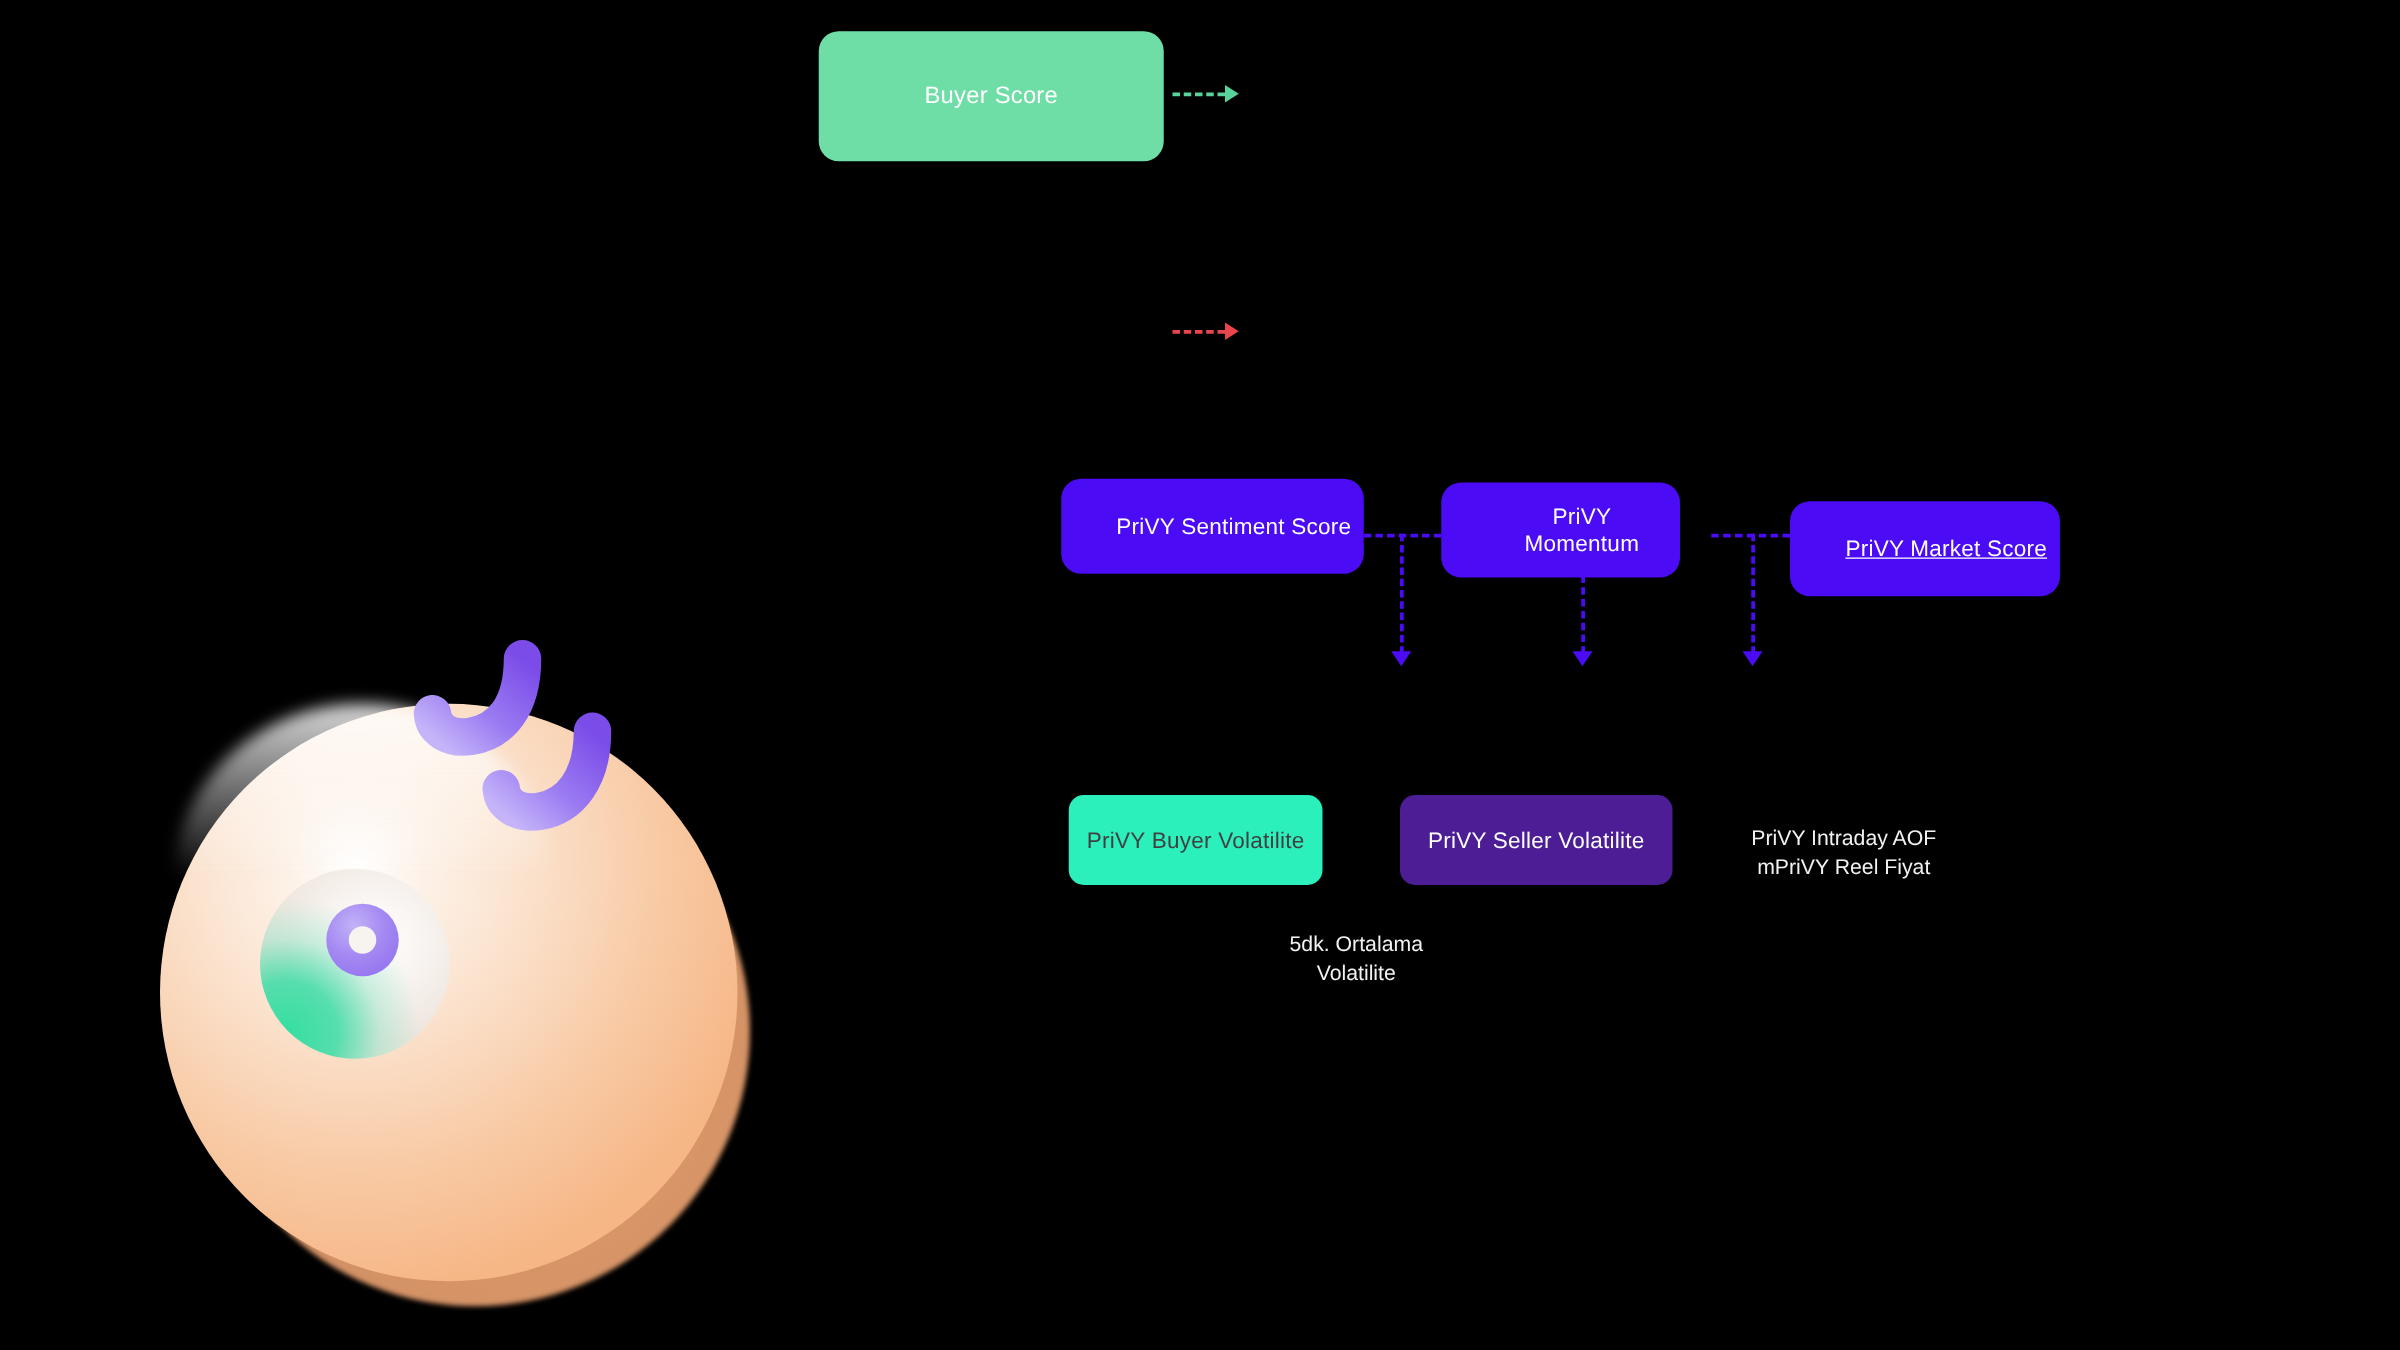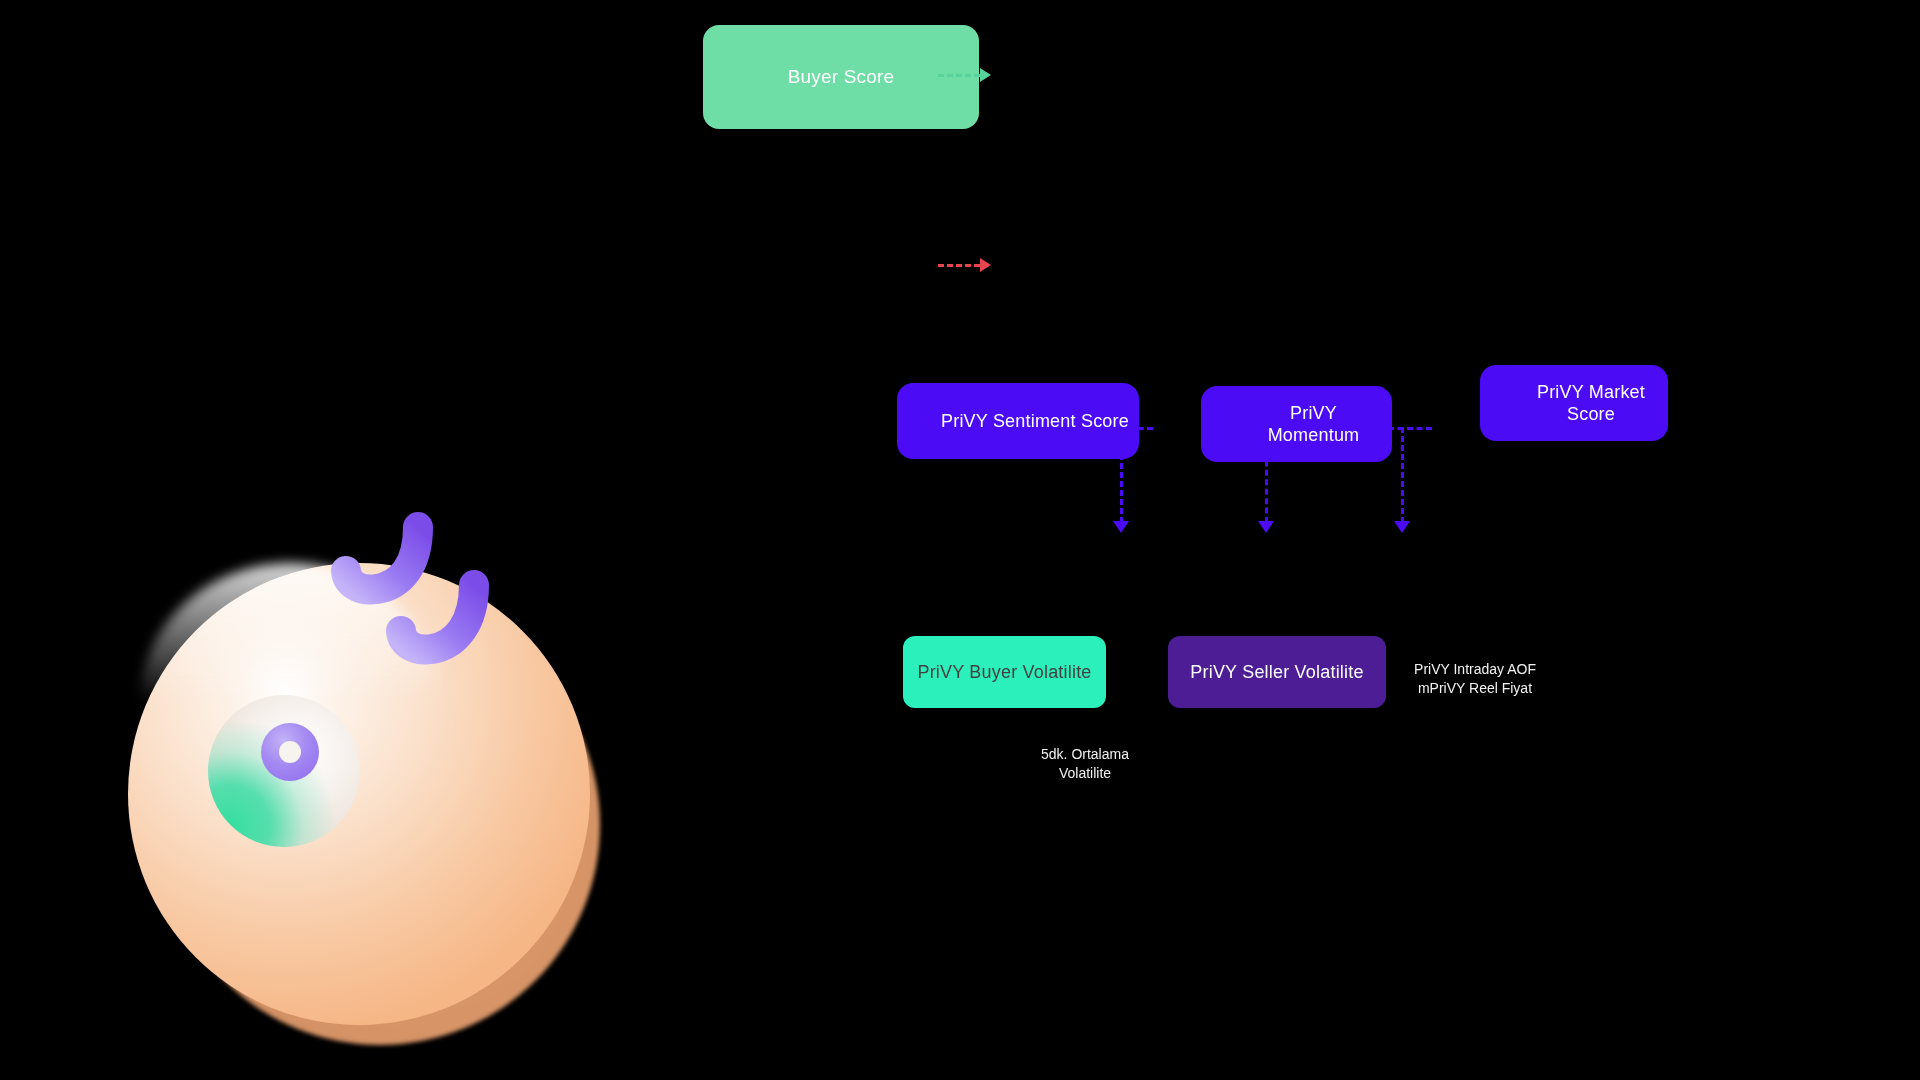--- a/index.html
+++ b/index.html
@@ -23,59 +23,58 @@
     align-items: center;
     justify-content: center;
     text-align: center;
     border-radius: 14px;
     font-family: "Liberation Sans", sans-serif;
     font-weight: 400;
     letter-spacing: 0.2px;
     line-height: 1.25;
     padding: 6px 10px;
     user-select: none;
-    margin-left: 48px;
   }
 
   .node-buyer-score {
     left: 655px; top: 25px; width: 276px; height: 104px;
     background: #6FDEA6; color: #FFFFFF; font-size: 19px;
     border-radius: 16px;
   }
   .node-seller-score {
     left: 655px; top: 215px; width: 276px; height: 104px;
     background: #E0434A; color: #FFFFFF; font-size: 19px;
     border-radius: 16px;
   }
 
   .node-purple {
     background: #4B0BF5; color: #FFFFFF; font-size: 18px;
     border-radius: 16px;
     padding-left: 44px;
   }
   .node-sentiment { left: 849px; top: 383px; width: 242px; height: 76px; }
   .node-momentum  { left: 1153px; top: 386px; width: 191px; height: 76px; text-align: center; }
-  .node-market    { left: 1432px; top: 365px; width: 188px; height: 76px; }
+  .node-market    { left: 1432px; top: 401px; width: 216px; height: 76px; text-decoration: underline; }
 
   .node-buyer-vol {
     left: 855px; top: 636px; width: 203px; height: 72px;
     background: #2BF0BC; color: #404040; font-size: 18px;
     border-radius: 12px;
   }
   .node-seller-vol {
     left: 1120px; top: 636px; width: 218px; height: 72px;
     background: #4c1d95; color: #FFFFFF; font-size: 18px;
     border-radius: 12px;
   }
 
   
   .caption {
     position: absolute;
     color: #F2F2F2;
-    font-size: 14px;
+    font-size: 17px;
     line-height: 1.35;
     text-align: center;
     font-family: "Liberation Sans", sans-serif;
     white-space: pre-line;
     user-select: none;
   }
   .caption-5dk   { left: 960px; top: 745px; width: 250px; }
   .caption-aof   { left: 1330px; top: 660px; width: 290px; }
 
   

